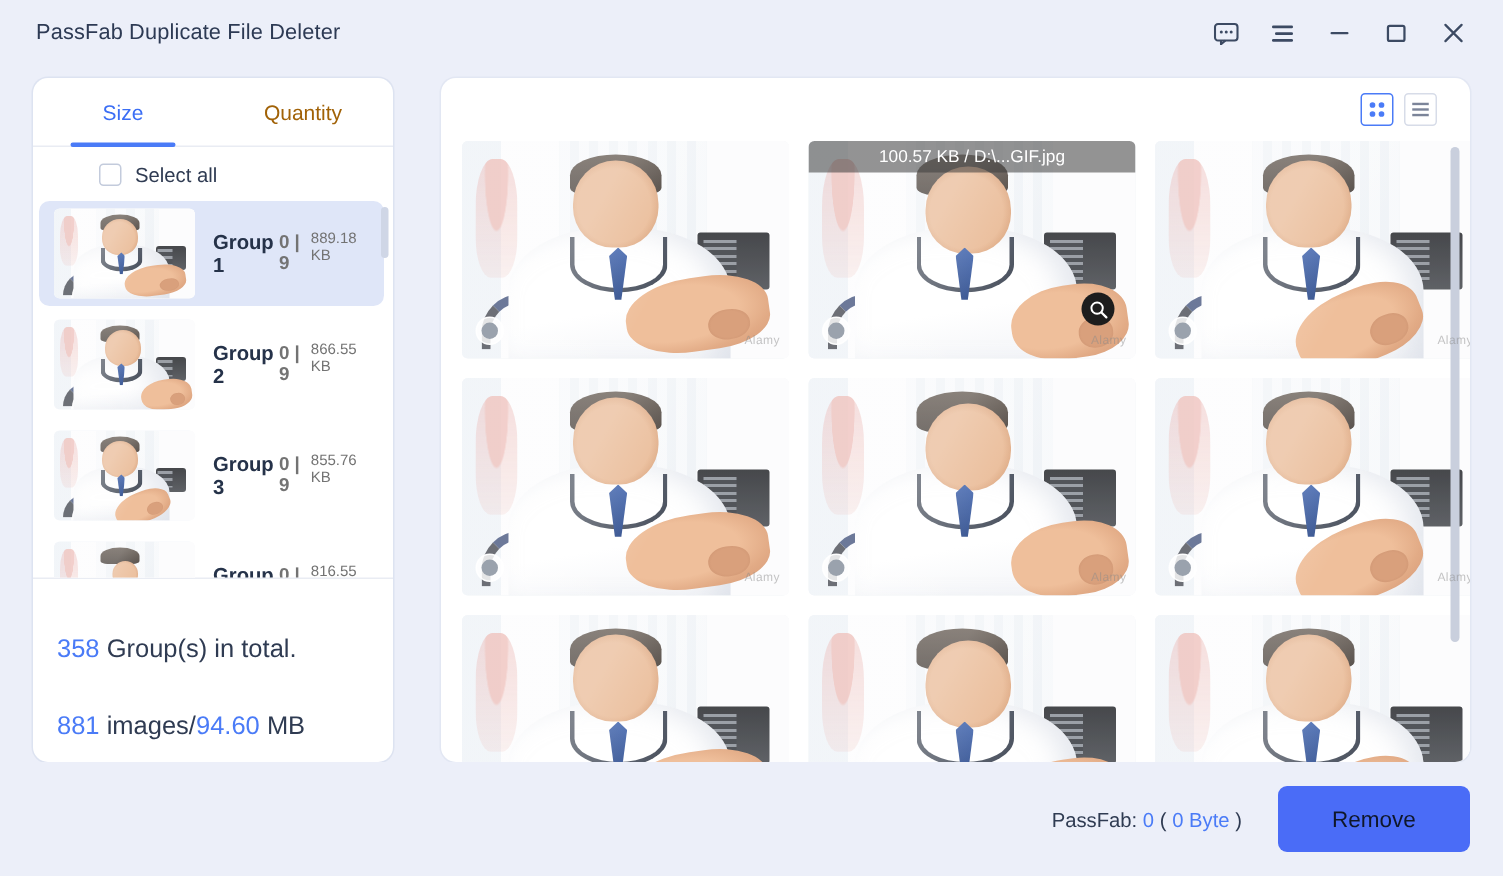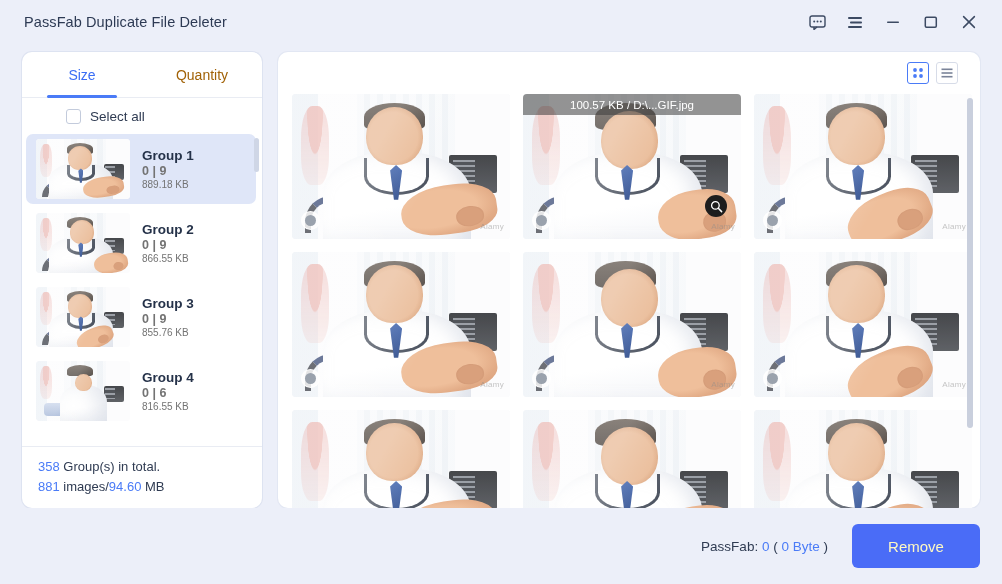--- a/index.html
+++ b/index.html
@@ -37,21 +37,21 @@
     display: flex; align-items: center; justify-content: center;
     cursor: pointer;
     color: #3c4a63;
   }
 
   
   .body {
     flex: 1;
     display: flex;
     padding: 8px 22px 0 22px;
-    gap: 16px;
+    gap: 32px;
     min-height: 0;
   }
 
   
   .sidebar {
     width: 240px;
     background: #ffffff;
     border-radius: 10px;
     display: flex; flex-direction: column;
     overflow: hidden;
@@ -113,40 +113,40 @@
   }
   .group-item.selected { background: #dfe6f8; }
   .group-thumb {
     width: 94px; height: 60px;
     border-radius: 4px;
     flex: 0 0 94px;
     position: relative;
     overflow: hidden;
     background: #f4f6fa;
   }
-  .group-meta { display: flex; flex-direction: column; gap: 1px; min-width: 0; }
+  .group-meta { display: flex; flex-direction: row; gap: 1px; min-width: 0; }
   .group-name { font-size: 13.5px; font-weight: bold; color: #253249; }
   .group-count { font-size: 12.5px; color: #737373; font-weight: bold; }
   .group-size { font-size: 10px; color: #737373; }
 
   .sidebar-scroll {
     position: absolute;
     right: 3px; top: 4px;
     width: 5px; height: 34px;
     background: #cfd6e6;
     border-radius: 3px;
     cursor: pointer;
   }
 
   .sidebar-footer {
     border-top: 1px solid #e9ecf3;
     padding: 10px 0 11px 16px;
     flex: 0 0 auto;
   }
-  .foot-line { font-size: 13px; color: #2f3b52; line-height: 1.55; }
+  .foot-line { font-size: 17px; color: #2f3b52; line-height: 1.55; margin-top: 24px; }
   .accent { color: #4a7bf7; }
 
   
   .content {
     flex: 1;
     background: #ffffff;
     border-radius: 10px;
     display: flex; flex-direction: column;
     overflow: hidden;
     min-width: 0;
@@ -271,21 +271,21 @@
   .selected-text {
     font-size: 13.5px;
     color: #2f3b52;
     margin-right: 24px;
   }
   .remove-btn {
     width: 128px; height: 44px;
     border-radius: 6px;
     border: none;
     background: #4a6cf7;
-    color: #fef9c3;
+    color: #0f172a;
     font-size: 15px;
     cursor: pointer;
     font-family: inherit;
   }
 
   
   .photo { position: absolute; inset: 0; overflow: hidden; background: #fdfdfd; }
   .photo .bgwall {
     position: absolute; inset: 0;
     background:

